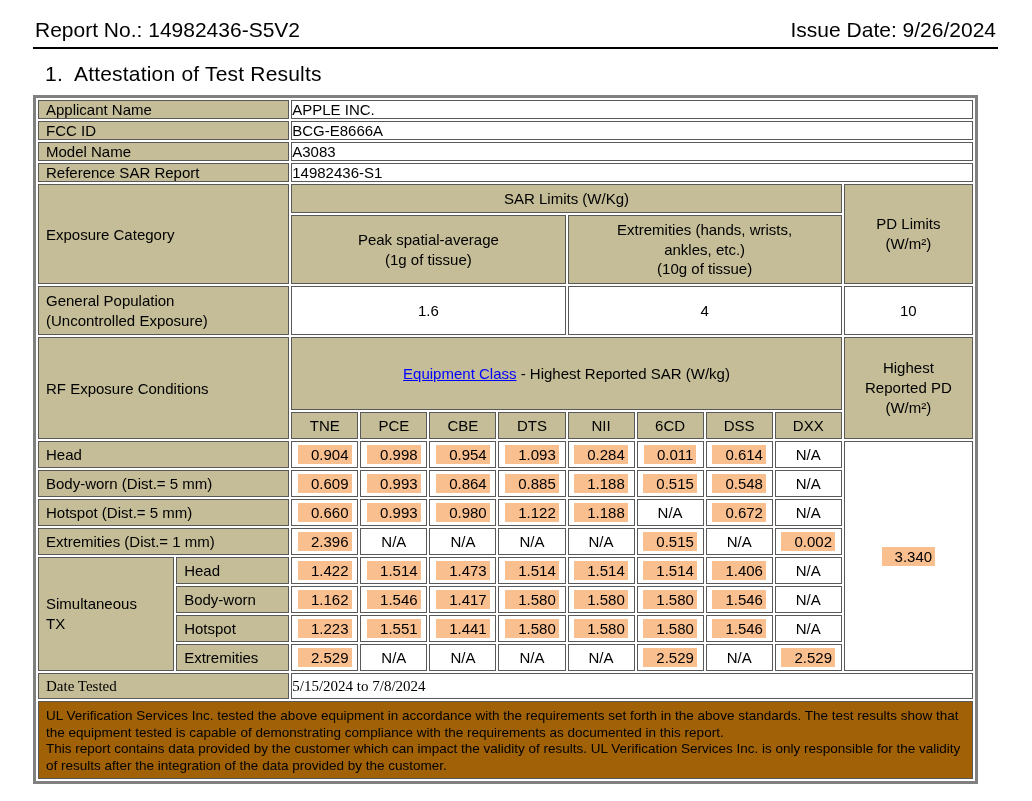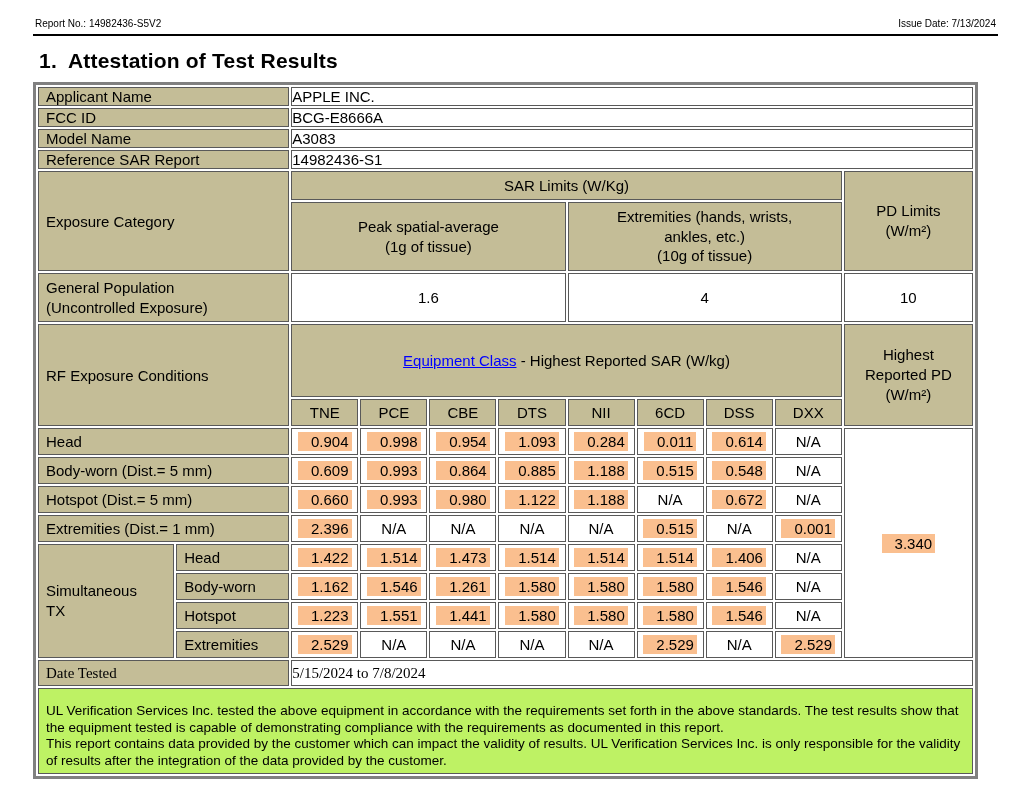--- a/index.html
+++ b/index.html
@@ -4,24 +4,24 @@
 <style>
   :root{
     --header_bg:#C4BD97; --highlight:#FABF8F; --link:#0000FF;
     --outer_border:#808080; --inner_border:#595959; --text:#000000; --page_bg:#FFFFFF;
   }
   *{box-sizing:border-box; margin:0; padding:0;}
   html,body{background:var(--page_bg,#fff); color:var(--text,#000);}
   body{font-family:"Liberation Sans","DejaVu Sans",sans-serif; width:1032px; height:801px; overflow:hidden;}
   .page{padding:14px 34px 0 33px;}
 
-  .doc-header{display:flex; justify-content:space-between; font-size:10px; padding:4px 2px 0 2px;}
+  .doc-header{display:flex; justify-content:space-between; font-size:21px; padding:4px 2px 0 2px;}
   .doc-rule{border-bottom:2px solid #000; margin-top:5px;}
 
-  h1.section-heading{font-size:21px; font-weight:bold; margin:13px 0 9px 6px; letter-spacing:0.2px;}
+  h1.section-heading{font-size:21px; font-weight:normal; margin:13px 0 9px 12px; letter-spacing:0.2px;}
   h1.section-heading .num{margin-right:11px;}
 
   table.report{
     border-collapse:separate; border-spacing:2px;
     border:3px solid var(--outer_border,#808080);
     table-layout:fixed; width:945px; background:#fff;
   }
   td{
     border:1px solid var(--inner_border,#595959);
     font-size:15px; vertical-align:middle; overflow:hidden;
@@ -39,31 +39,31 @@
   tr.h-rf>td{height:73px;}
   tr.h-cols>td{height:27px;margin-left:20px;}
   tr.h-data>td{height:27px;}
   tr.h-date>td{height:26px;font-family:Liberation Serif, serif;}
 
   .val{padding:1px 3px; display:inline-block;}
   .val.hl{background:var(--highlight,#FABF8F);padding-left:13px;}
 
   a.eq-link{color:var(--link,#0000FF); text-decoration:underline; cursor:pointer;}
 
-  td.footer-cell{background:#bef264; padding:14px 7px 4px 7px; vertical-align:top;}
+  td.footer-cell{background:#a16207; padding:6px 7px 4px 7px; vertical-align:top;}
   td.footer-cell p{font-size:13.5px; line-height:16.5px; text-align:left;}
 </style>
 </head>
 <body>
 
 <div class="page">
 
   <div class="doc-header">
     <span>Report No.: 14982436-S5V2</span>
-    <span>Issue Date: 7/13/2024</span>
+    <span>Issue Date: 9/26/2024</span>
   </div>
   <div class="doc-rule"></div>
 
   <h1 class="section-heading"><span class="num">1.</span><span>Attestation of Test Results</span></h1>
 
   <table class="report">
     <colgroup>
       <col style="width:136px">
         <col style="width:113px">
       <col style="width:67px">
@@ -170,41 +170,41 @@
     </tr>
     <tr class="h-data">
       <td class="lbl" colspan="2">Extremities (Dist.= 1 mm)</td>
       <td class="white c"><span class="val hl">2.396</span></td>
       <td class="white c"><span class="val">N/A</span></td>
       <td class="white c"><span class="val">N/A</span></td>
       <td class="white c"><span class="val">N/A</span></td>
       <td class="white c"><span class="val">N/A</span></td>
       <td class="white c"><span class="val hl">0.515</span></td>
       <td class="white c"><span class="val">N/A</span></td>
-      <td class="white c"><span class="val hl">0.001</span></td>
+      <td class="white c"><span class="val hl">0.002</span></td>
     </tr>
 
     <tr class="h-data">
       <td class="lbl pre" rowspan="4">Simultaneous
 TX</td>
       <td class="lbl">Head</td>
       <td class="white c"><span class="val hl">1.422</span></td>
       <td class="white c"><span class="val hl">1.514</span></td>
       <td class="white c"><span class="val hl">1.473</span></td>
       <td class="white c"><span class="val hl">1.514</span></td>
       <td class="white c"><span class="val hl">1.514</span></td>
       <td class="white c"><span class="val hl">1.514</span></td>
       <td class="white c"><span class="val hl">1.406</span></td>
       <td class="white c"><span class="val">N/A</span></td>
     </tr>
     <tr class="h-data">
       <td class="lbl">Body-worn</td>
       <td class="white c"><span class="val hl">1.162</span></td>
       <td class="white c"><span class="val hl">1.546</span></td>
-      <td class="white c"><span class="val hl">1.261</span></td>
+      <td class="white c"><span class="val hl">1.417</span></td>
       <td class="white c"><span class="val hl">1.580</span></td>
       <td class="white c"><span class="val hl">1.580</span></td>
       <td class="white c"><span class="val hl">1.580</span></td>
       <td class="white c"><span class="val hl">1.546</span></td>
       <td class="white c"><span class="val">N/A</span></td>
     </tr>
     <tr class="h-data">
       <td class="lbl">Hotspot</td>
       <td class="white c"><span class="val hl">1.223</span></td>
       <td class="white c"><span class="val hl">1.551</span></td>

